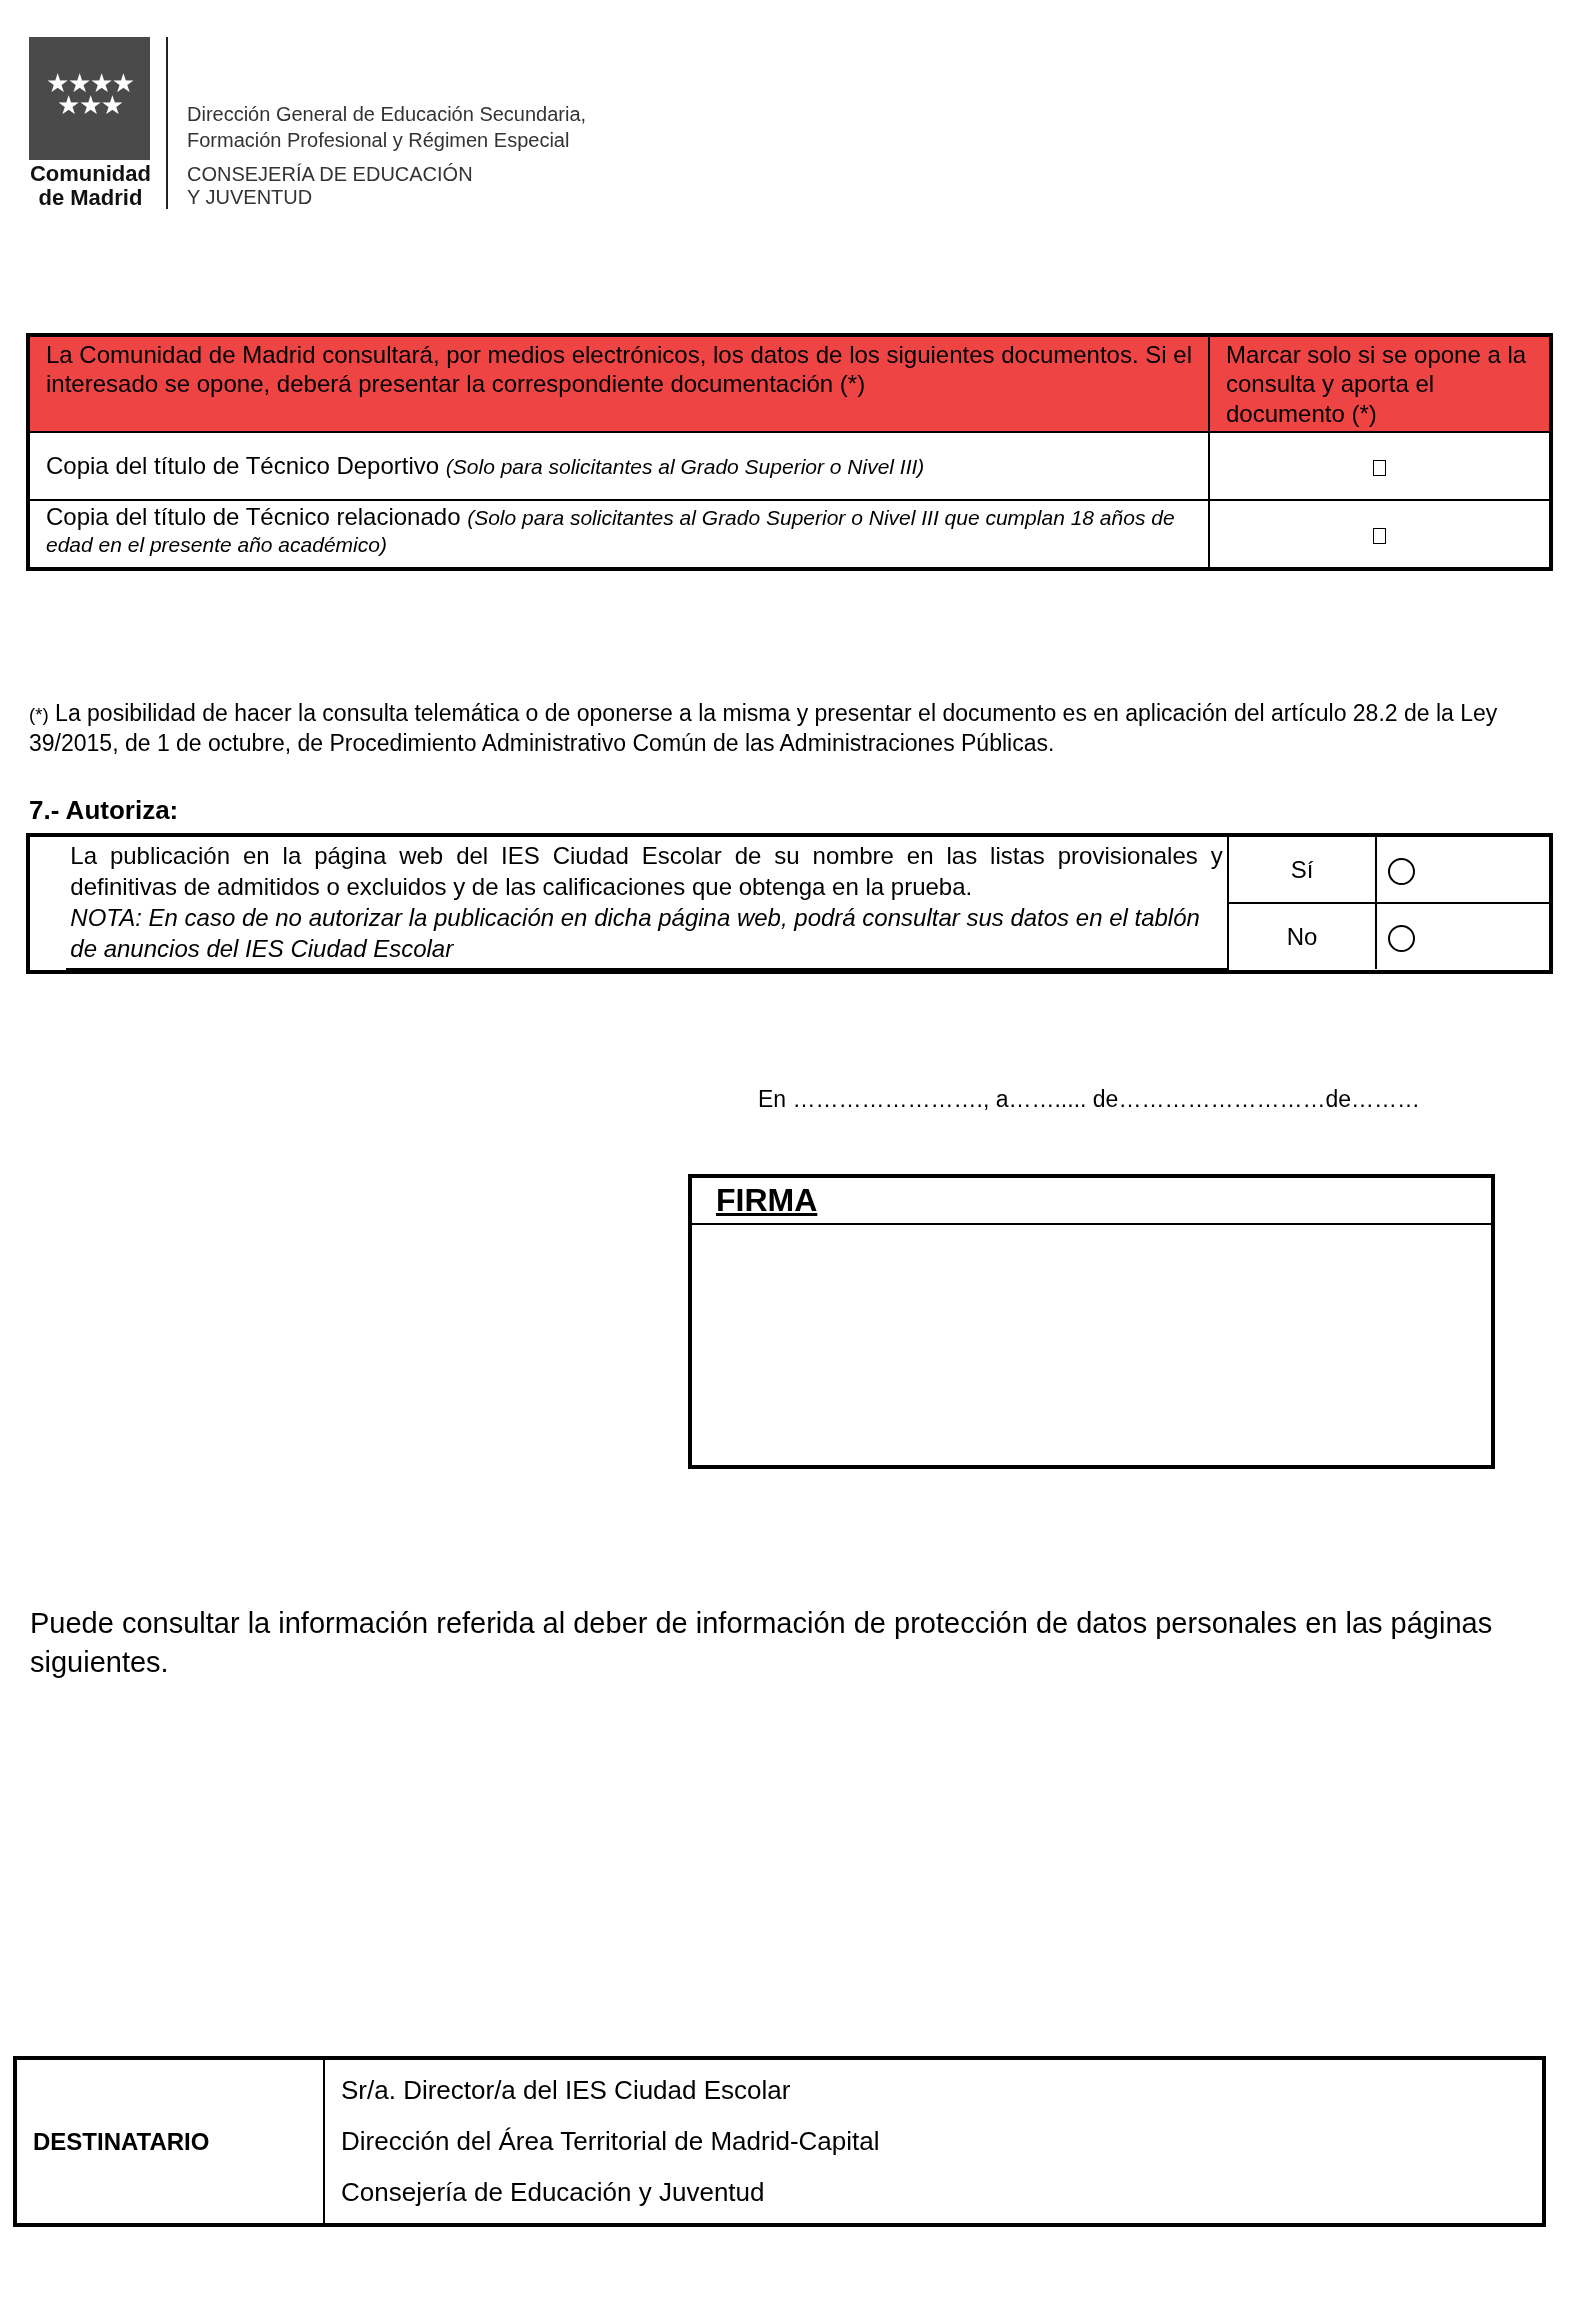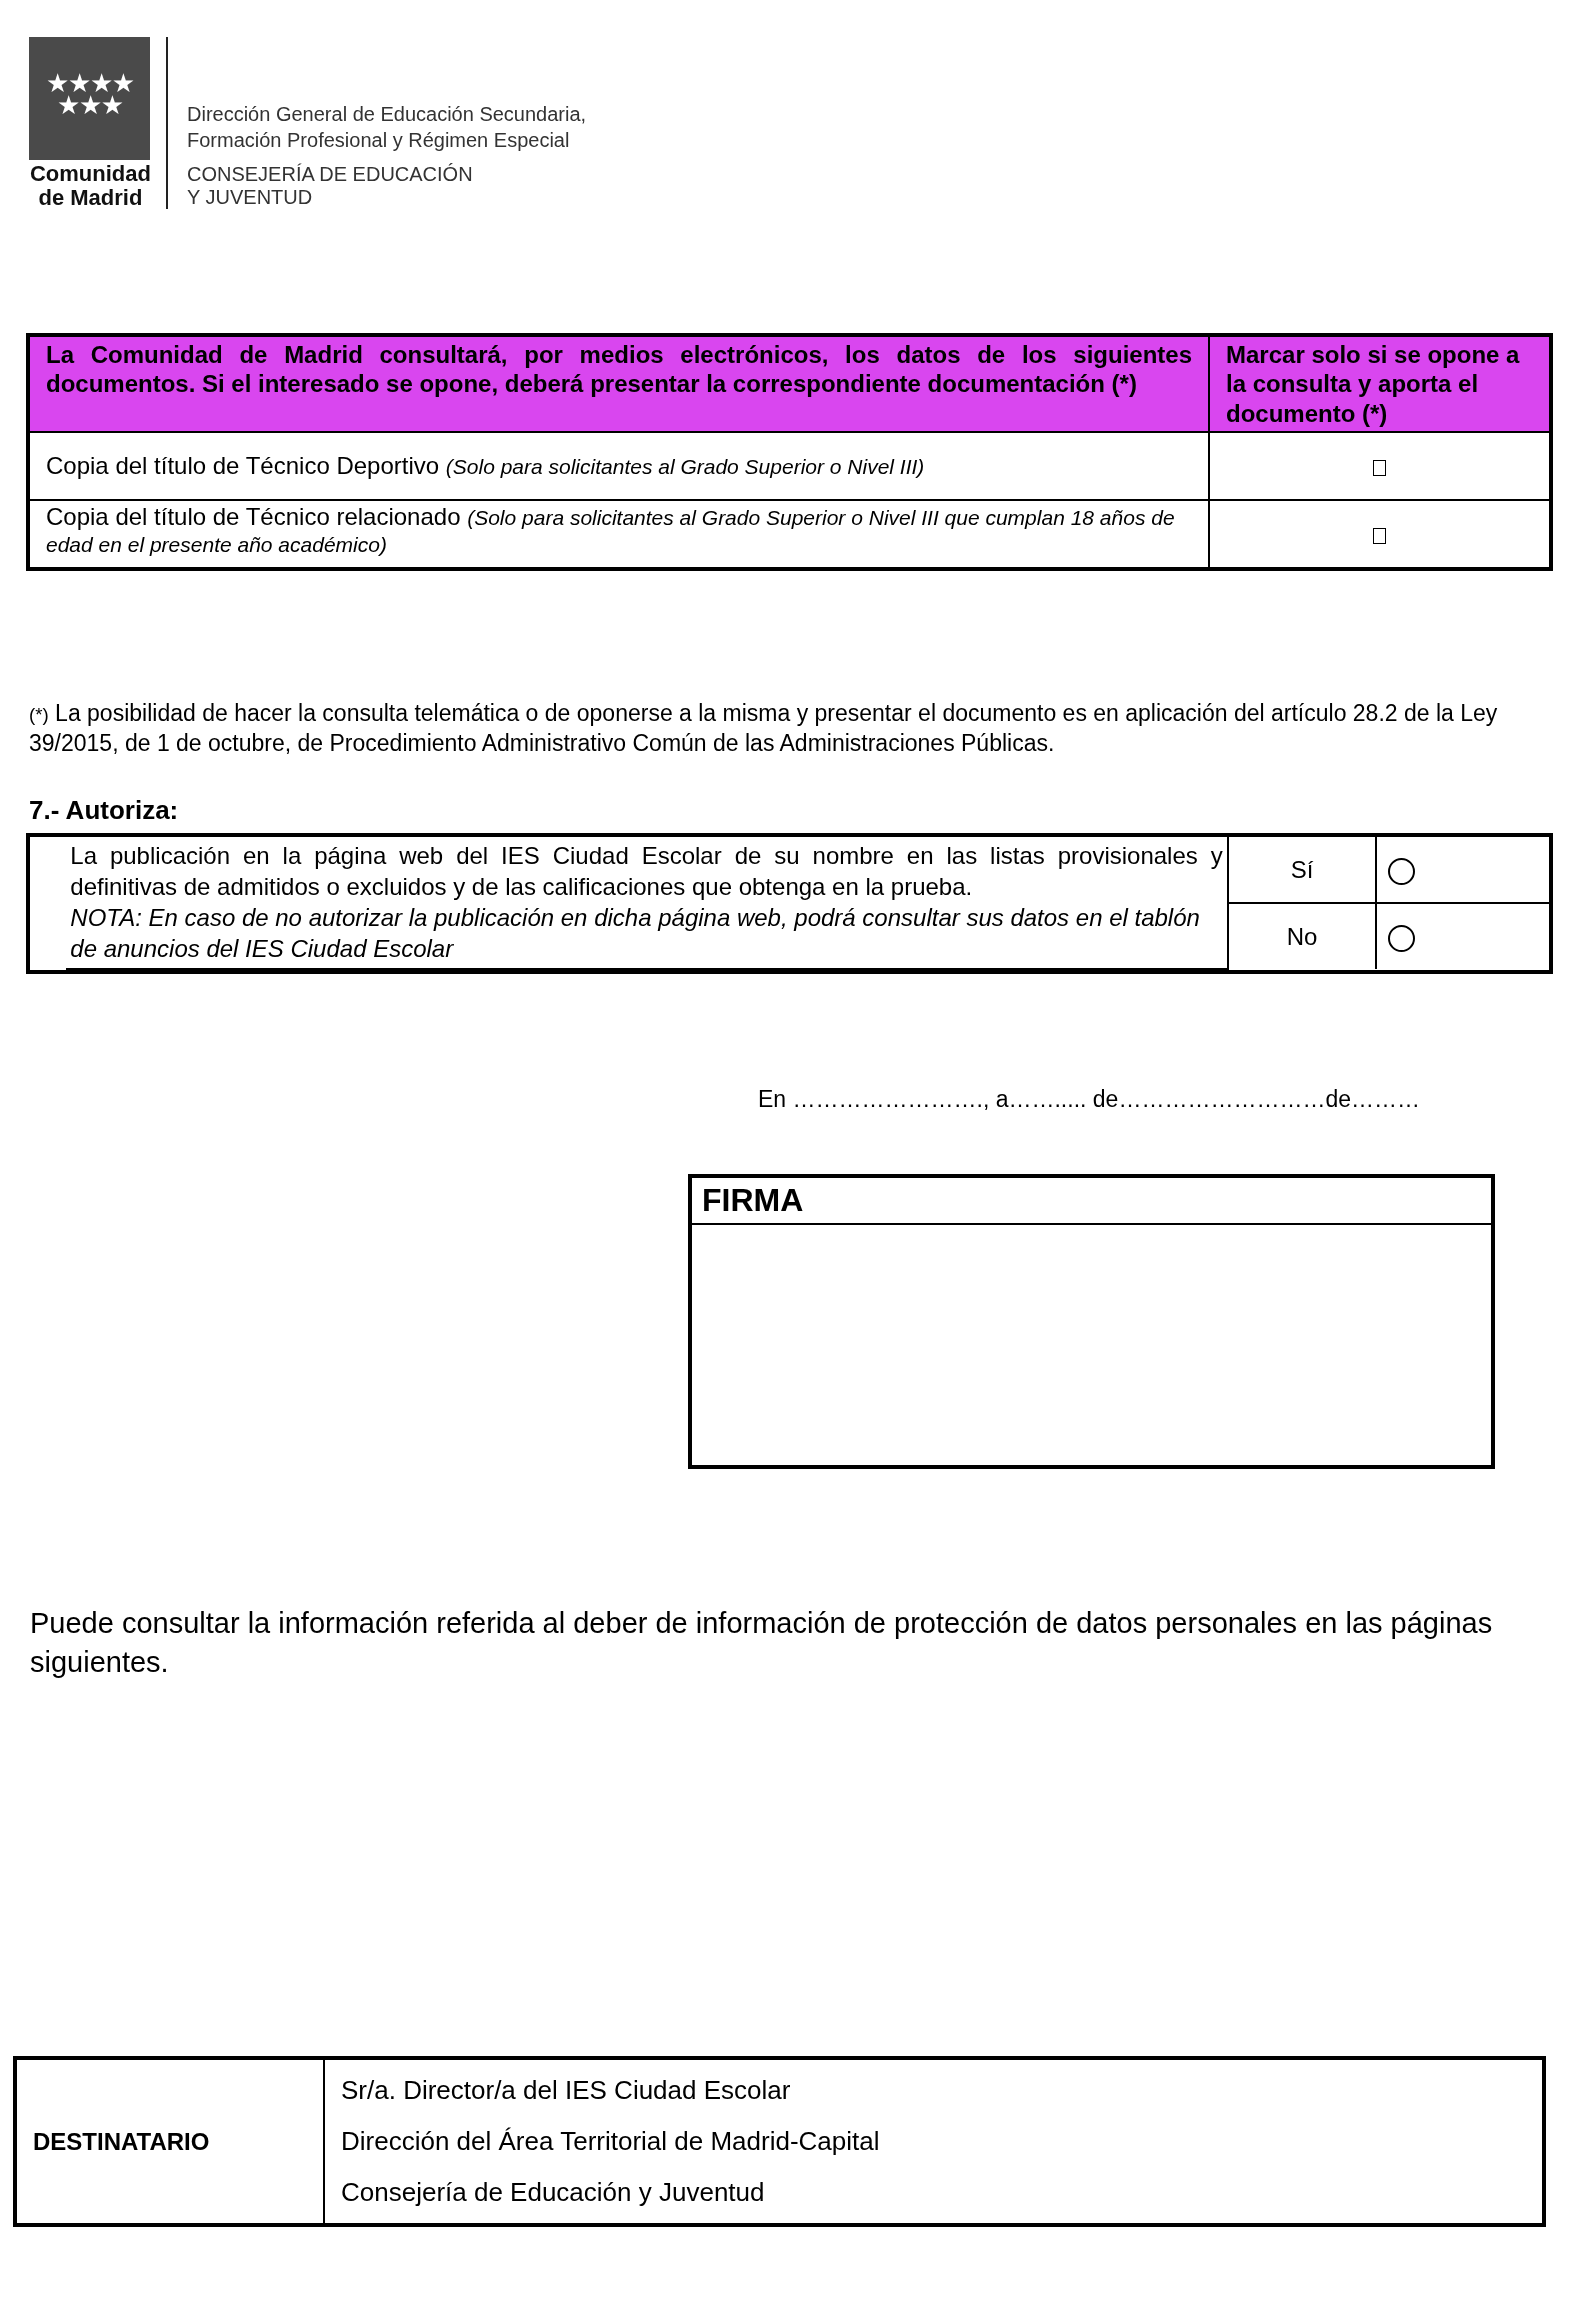--- a/index.html
+++ b/index.html
@@ -13,21 +13,21 @@
   .logo-divider { left:166px; top:37px; width:2.2px; height:172px; background:#222; }
   .dept { left:187px; font-size:20px; color:#333; line-height:24.4px; }
   
   .t1 { left:26px; top:333px; width:1527px; border:4.3px solid #000; box-sizing:border-box; }
   .t1 table, .t2 table, .t3 table { border-collapse:collapse; width:100%; }
   .t1 td { border:2.9px solid #000; font-size:24px; line-height:29.4px; padding:2.9px 16px; vertical-align:top; }
   .t1 tr:first-child td { border-top:none; }
   .t1 tr td:first-child { border-left:none; }
   .t1 tr td:last-child { border-right:none; }
   .t1 tr:last-child td { border-bottom:none; }
-  .t1 .hdr td { background:#d946ef; font-weight:bold; }
+  .t1 .hdr td { background:#ef4444; font-weight:normal; }
   .t1 .hdr td:first-child { text-align:justify; text-align-last:left; }
   .t1 .cb { text-align:center; vertical-align:middle; width:307px; }
   .small-it { font-style:italic; font-size:21px; }
   .checkbox { display:inline-block; width:12.2px; height:16px; border:1.4px solid #000; box-sizing:border-box; vertical-align:middle; }
   
   .foot { left:29px; top:699px; width:1551px; font-size:23px; line-height:29.4px; }
   .section-title { left:29px; top:795px; font-size:26px; font-weight:bold; }
   
   .t2 { left:26px; top:833px; width:1527px; border:4.3px solid #000; box-sizing:border-box;padding-left:36px; }
   .t2 td { border:2.2px solid #000; font-size:24px; line-height:31px; }
@@ -36,21 +36,21 @@
   .t2 tr td:last-child { border-right:none; }
   .t2 tr:last-child td { border-bottom:none; }
   .t2 .txt { padding:2.9px 4.3px; vertical-align:top; }
   .t2 .opt { width:144px; text-align:center; height:63px; }
   .t2 .rad { width:170px; }
   .radio { display:inline-block; width:27px; height:27px; border:2.9px solid #000; border-radius:50%; margin-left:10px; box-sizing:border-box; vertical-align:middle; }
   
   .date { left:758px; top:1086px; font-size:23px; }
   
   .firma { left:688px; top:1174px; width:807px; height:295px; border:4.3px solid #000; box-sizing:border-box; }
-  .firma-h { height:45px; border-bottom:2.9px solid #000; font-weight:bold; font-size:32px; line-height:45px; padding-left:10px; }
+  .firma-h { height:45px; border-bottom:2.9px solid #000; font-weight:bold; font-size:32px; line-height:45px; padding-left:24px;text-decoration:underline; }
   
   .info { left:30px; top:1604px; width:1530px; font-size:29px; line-height:39px; }
   
   .t3 { left:13px; top:2056px; width:1533px; height:171px; border:4.3px solid #000; box-sizing:border-box; }
   .t3 table { height:100%; }
   .t3 td { font-size:26px; }
   .t3 .lbl { width:289px; border-right:2.2px solid #000; font-weight:bold; font-size:24px; padding-left:16px; vertical-align:middle; }
   .t3 .lines { padding-left:16px; vertical-align:middle; }
   .t3 .lines div { line-height:51px; }
 </style>

